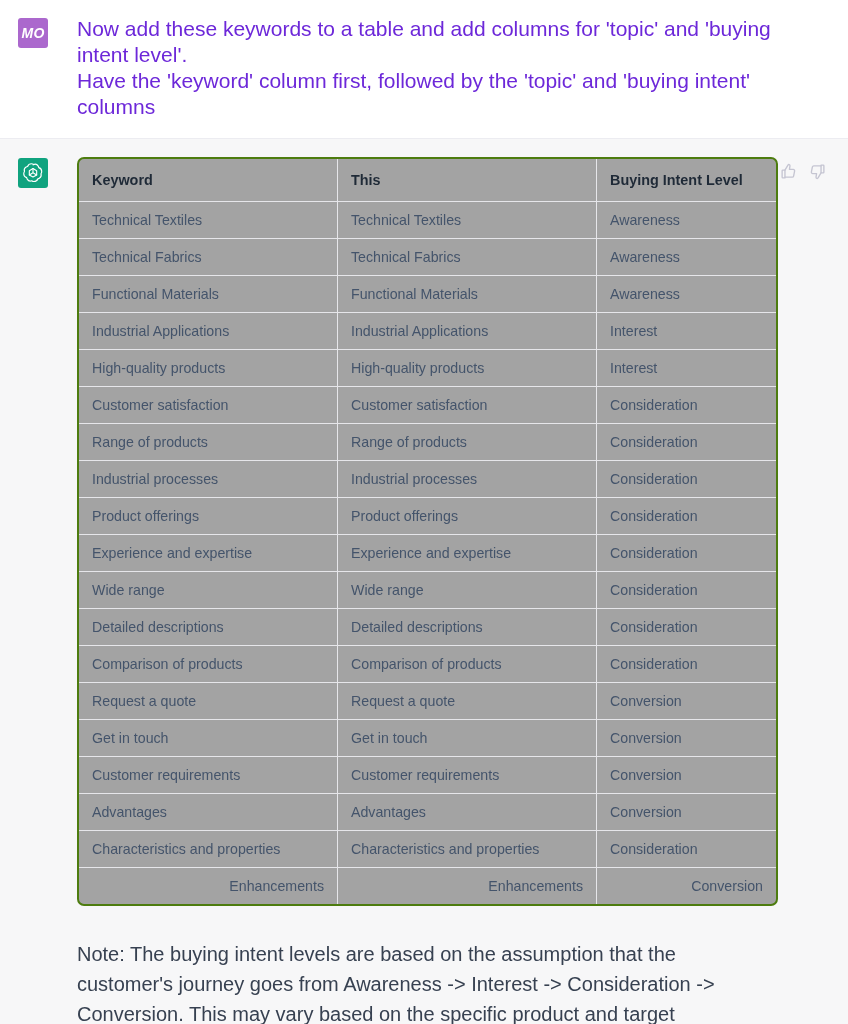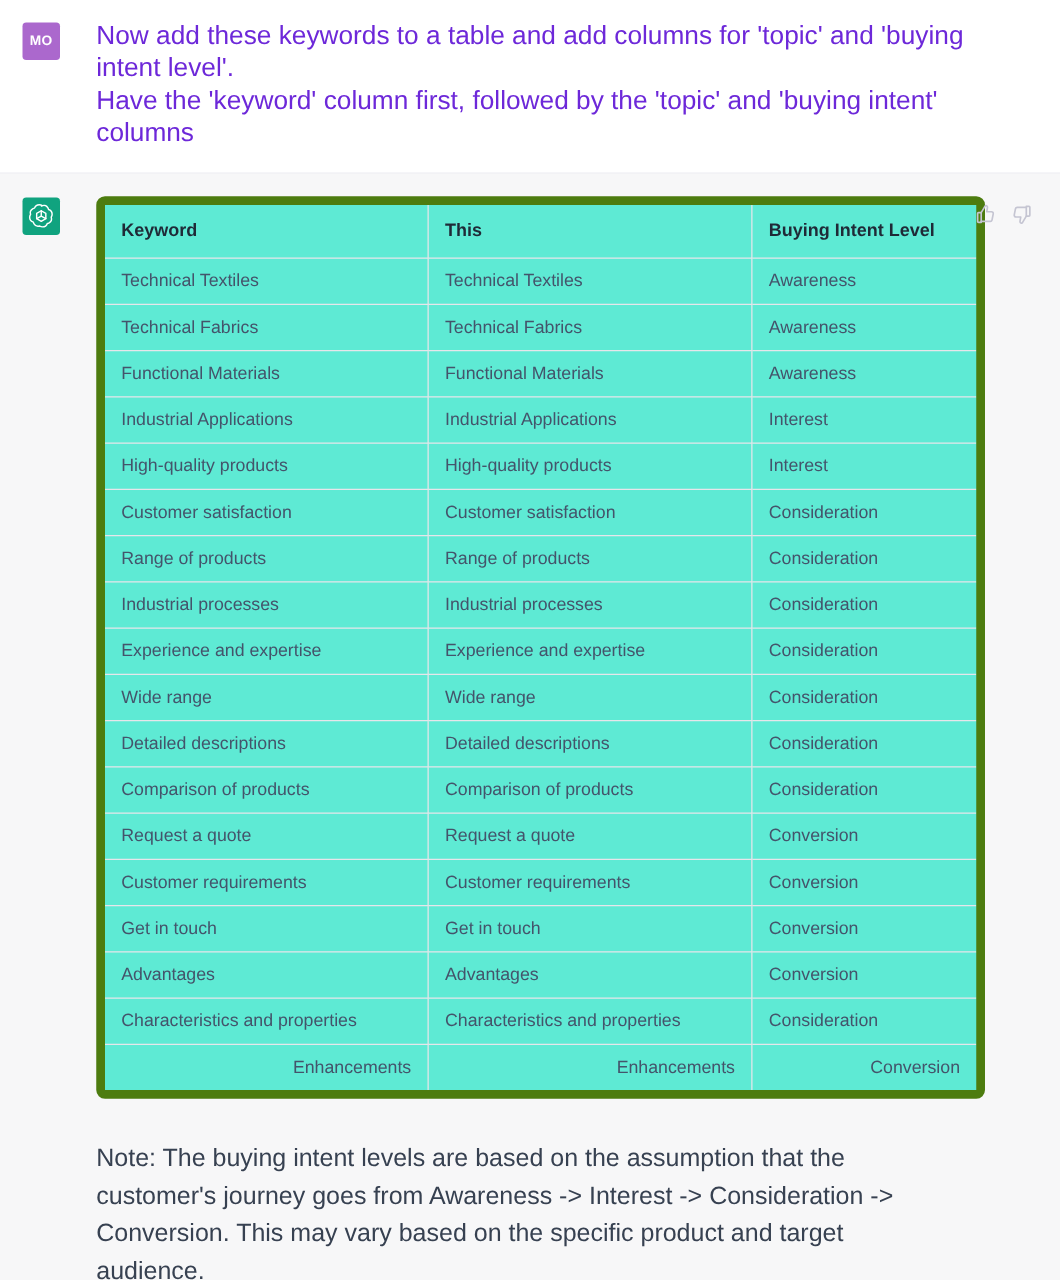--- a/index.html
+++ b/index.html
@@ -45,23 +45,24 @@
     min-width: 30px;
     border-radius: 3px;
     display: flex;
     align-items: center;
     justify-content: center;
     margin-top: 2px;
   }
   .avatar-user {
     background: #ab68cd;
     color: #ffffff;
-    font-size: 11px;
+    font-size: 14px;
     font-weight: 600;
     letter-spacing: 0.3px;
+    font-style: italic;
   }
   .avatar-assistant {
     background: #10a37f;
   }
   .avatar-assistant svg { display:block; }
 
   .message-body {
     flex: 1 1 auto;
     padding-left: 29px;
     min-width: 0;
@@ -82,22 +83,22 @@
   }
   .assistant-main {
     flex: 1 1 auto;
     min-width: 0;
   }
 
   .kw-table {
     border-collapse: separate;
     border-spacing: 0;
     width: 697px;
-    background: #5eead4;
-    border: 7px solid #4d7c0f;
+    background: #a3a3a3;
+    border: 2px solid #4d7c0f;
     border-radius: 7px;
     overflow: hidden;
     table-layout: fixed;
     margin-top: 1px;
   }
   .kw-table th,
   .kw-table td {
     text-align: left;
     padding: 9px 13px;
     font-size: 14.2px;
@@ -233,20 +234,25 @@
                     <td>Range of products</td>
                     <td>Range of products</td>
                     <td>Consideration</td>
                   </tr>
                   <tr>
                     <td>Industrial processes</td>
                     <td>Industrial processes</td>
                     <td>Consideration</td>
                   </tr>
                   <tr>
+                    <td>Product offerings</td>
+                    <td>Product offerings</td>
+                    <td>Consideration</td>
+                  </tr>
+                  <tr>
                     <td>Experience and expertise</td>
                     <td>Experience and expertise</td>
                     <td>Consideration</td>
                   </tr>
                   <tr>
                     <td>Wide range</td>
                     <td>Wide range</td>
                     <td>Consideration</td>
                   </tr>
                   <tr>
@@ -258,27 +264,27 @@
                     <td>Comparison of products</td>
                     <td>Comparison of products</td>
                     <td>Consideration</td>
                   </tr>
                   <tr>
                     <td>Request a quote</td>
                     <td>Request a quote</td>
                     <td>Conversion</td>
                   </tr>
                   <tr>
+                    <td>Get in touch</td>
+                    <td>Get in touch</td>
+                    <td>Conversion</td>
+                  </tr>
+                  <tr>
                     <td>Customer requirements</td>
                     <td>Customer requirements</td>
-                    <td>Conversion</td>
-                  </tr>
-                  <tr>
-                    <td>Get in touch</td>
-                    <td>Get in touch</td>
                     <td>Conversion</td>
                   </tr>
                   <tr>
                     <td>Advantages</td>
                     <td>Advantages</td>
                     <td>Conversion</td>
                   </tr>
                   <tr>
                     <td>Characteristics and properties</td>
                     <td>Characteristics and properties</td>

